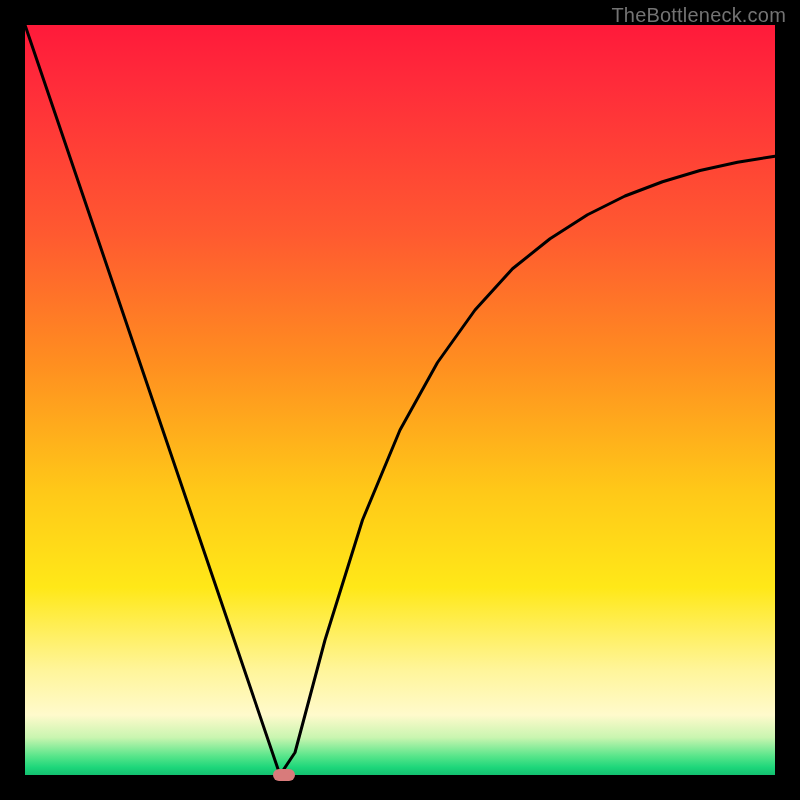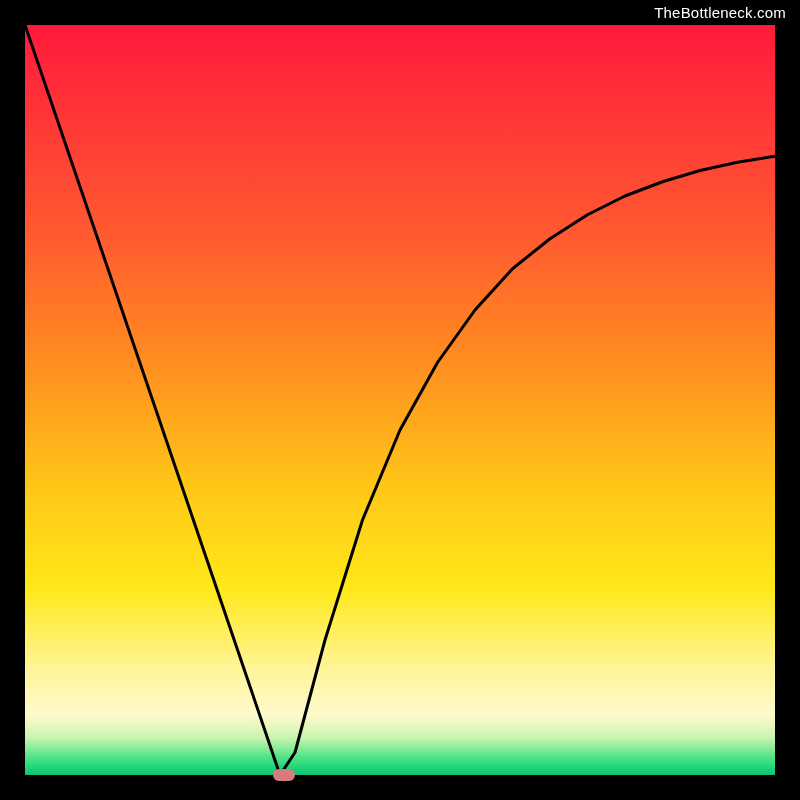--- a/index.html
+++ b/index.html
@@ -8,22 +8,22 @@
     width: 800px;
     height: 800px;
     background: #000;
     position: relative;
     font-family: Arial, Helvetica, sans-serif;
   }
   .watermark {
     position: absolute;
     top: 4px;
     right: 14px;
-    color: #ffffff;
-    font-size: 15px;
+    color: #737373;
+    font-size: 20px;
     font-weight: 500;
     letter-spacing: 0.2px;
     z-index: 10;
   }
   .plot-frame {
     position: absolute;
     left: 25px;
     top: 25px;
     width: 750px;
     height: 750px;

